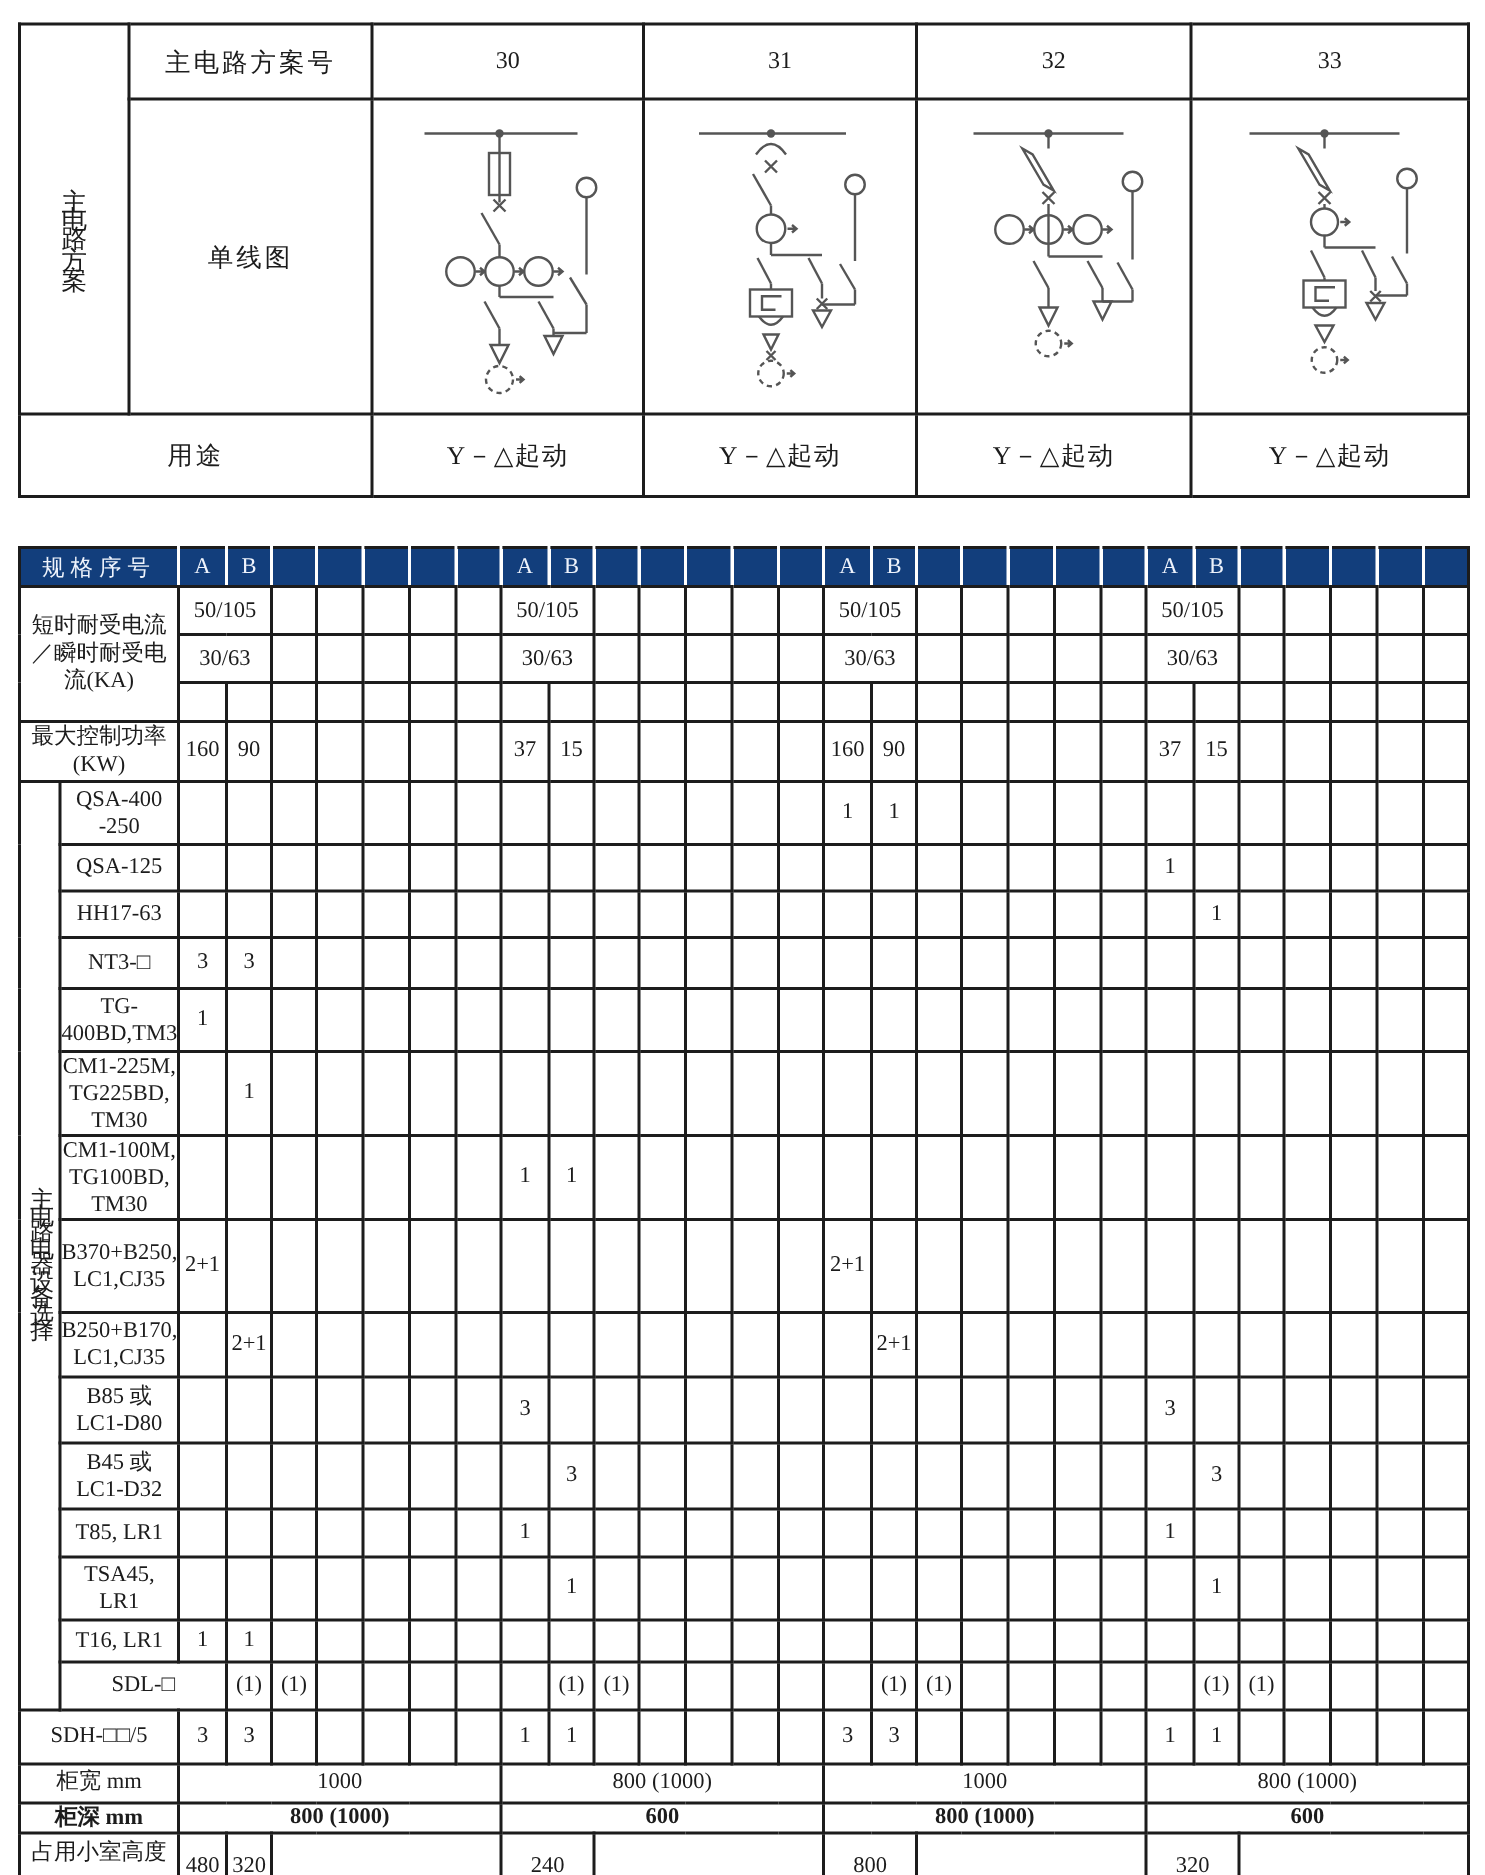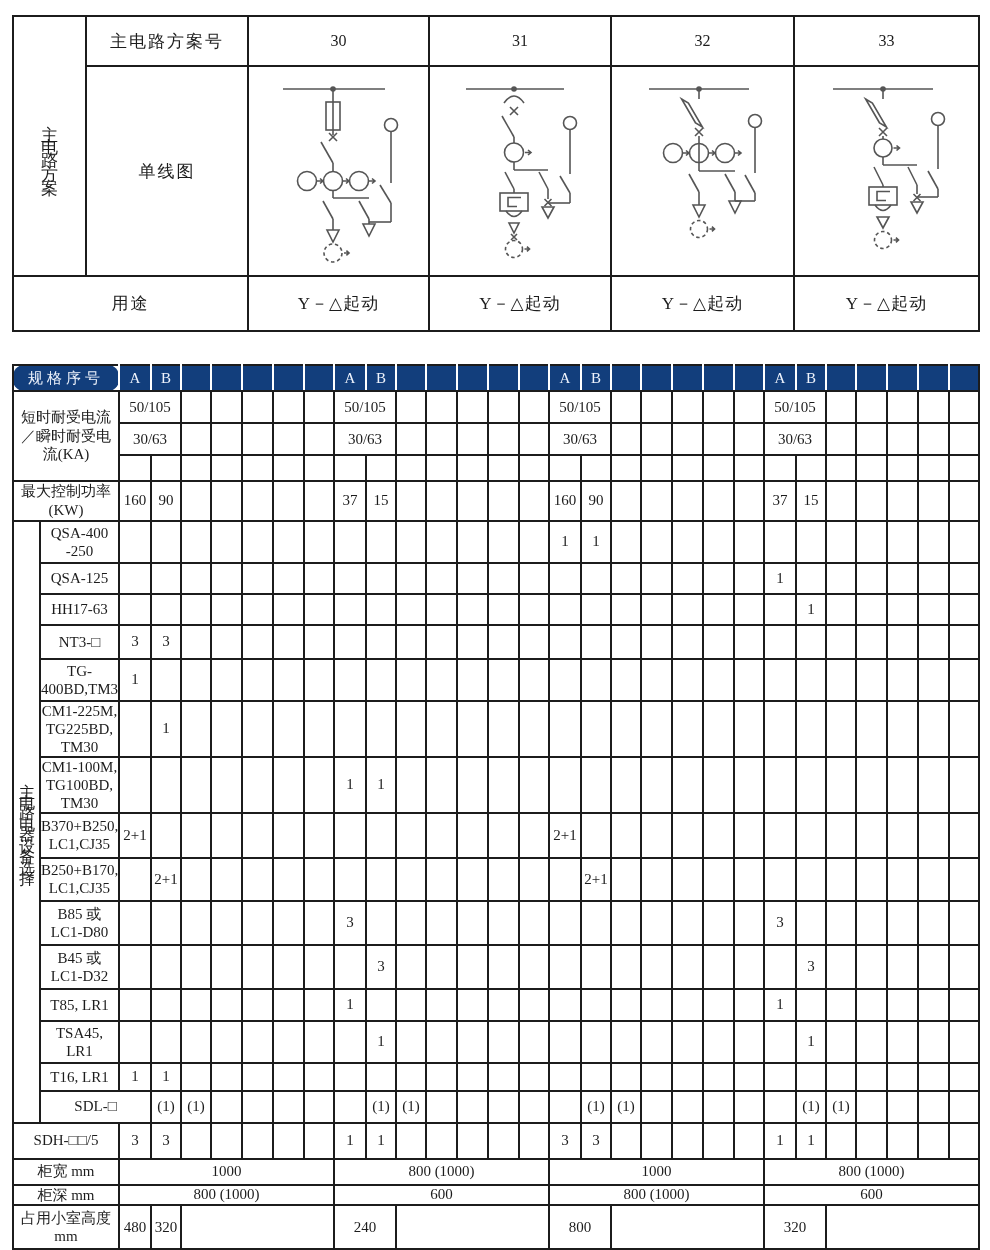--- a/index.html
+++ b/index.html
@@ -20,21 +20,21 @@
   .scheme-table .use { font-size:17px; letter-spacing:1px; }
   .vtext { writing-mode:vertical-lr; text-orientation:upright; font-size:17px; letter-spacing:13px; display:inline-block; }
   .diag svg { display:block; margin:4px auto 0 auto; }
 
   
   .spec-table { width:966px; margin-top:32px; }
   .spec-table td { font-size:15px; }
   .hc { background:#123e7c; color:#eef3fc;
         border-left:2px solid #ffffff; border-right:2px solid #ffffff;
         border-top:2px solid #1c1c1c; border-bottom:2px solid #1c1c1c; }
-  .hc.first { border-left-color:#1c1c1c;border-radius:11px; }
+  .hc.first { border-left-color:#1c1c1c; }
   .hc.last  { border-right-color:#1c1c1c; }
   .hlabel { letter-spacing:4px; font-size:15.5px; }
   .rlabel { font-size:15px; white-space:pre-line; line-height:1.25; }
   .dev { font-size:13.5px; white-space:pre-line; line-height:1.2; }
   .vtext2 { writing-mode:vertical-lr; text-orientation:upright; font-size:16px; letter-spacing:11px; display:inline-block; }
   .val { font-size:15px; }
 </style>
 </head>
 <body>
 
@@ -667,21 +667,21 @@
           <td class="val"></td>
           <td class="val"></td>
           <td class="val"></td>
           <td class="val"></td>
           <td class="val"></td>
           <td class="val"></td>
           <td class="val"></td>
           <td class="val"></td>
           <td class="val"></td>
         </tr>
-        <tr style="height: 45px;">
+        <tr style="height: 62px;">
           <td class="dev">B370+B250,
 LC1,CJ35</td>
           <td class="val">2+1</td>
           <td class="val"></td>
           <td class="val"></td>
           <td class="val"></td>
           <td class="val"></td>
           <td class="val"></td>
           <td class="val"></td>
           <td class="val"></td>
@@ -958,21 +958,21 @@
           <td class="val"></td>
           <td class="val"></td>
         </tr>
         <tr style="height: 26px;">
           <td colspan="2" class="rlabel">柜宽 mm</td>
           <td colspan="7" class="val">1000</td>
           <td colspan="7" class="val">800 (1000)</td>
           <td colspan="7" class="val">1000</td>
           <td colspan="7" class="val">800 (1000)</td>
         </tr>
-        <tr style="height: 16px;">
+        <tr style="height: 16px; font-weight: bold;">
           <td colspan="2" class="rlabel">柜深 mm</td>
           <td colspan="7" class="val">800 (1000)</td>
           <td colspan="7" class="val">600</td>
           <td colspan="7" class="val">800 (1000)</td>
           <td colspan="7" class="val">600</td>
         </tr>
         <tr style="height: 44px;">
           <td colspan="2" class="rlabel">占用小室高度
 mm</td>
           <td class="val">480</td>

